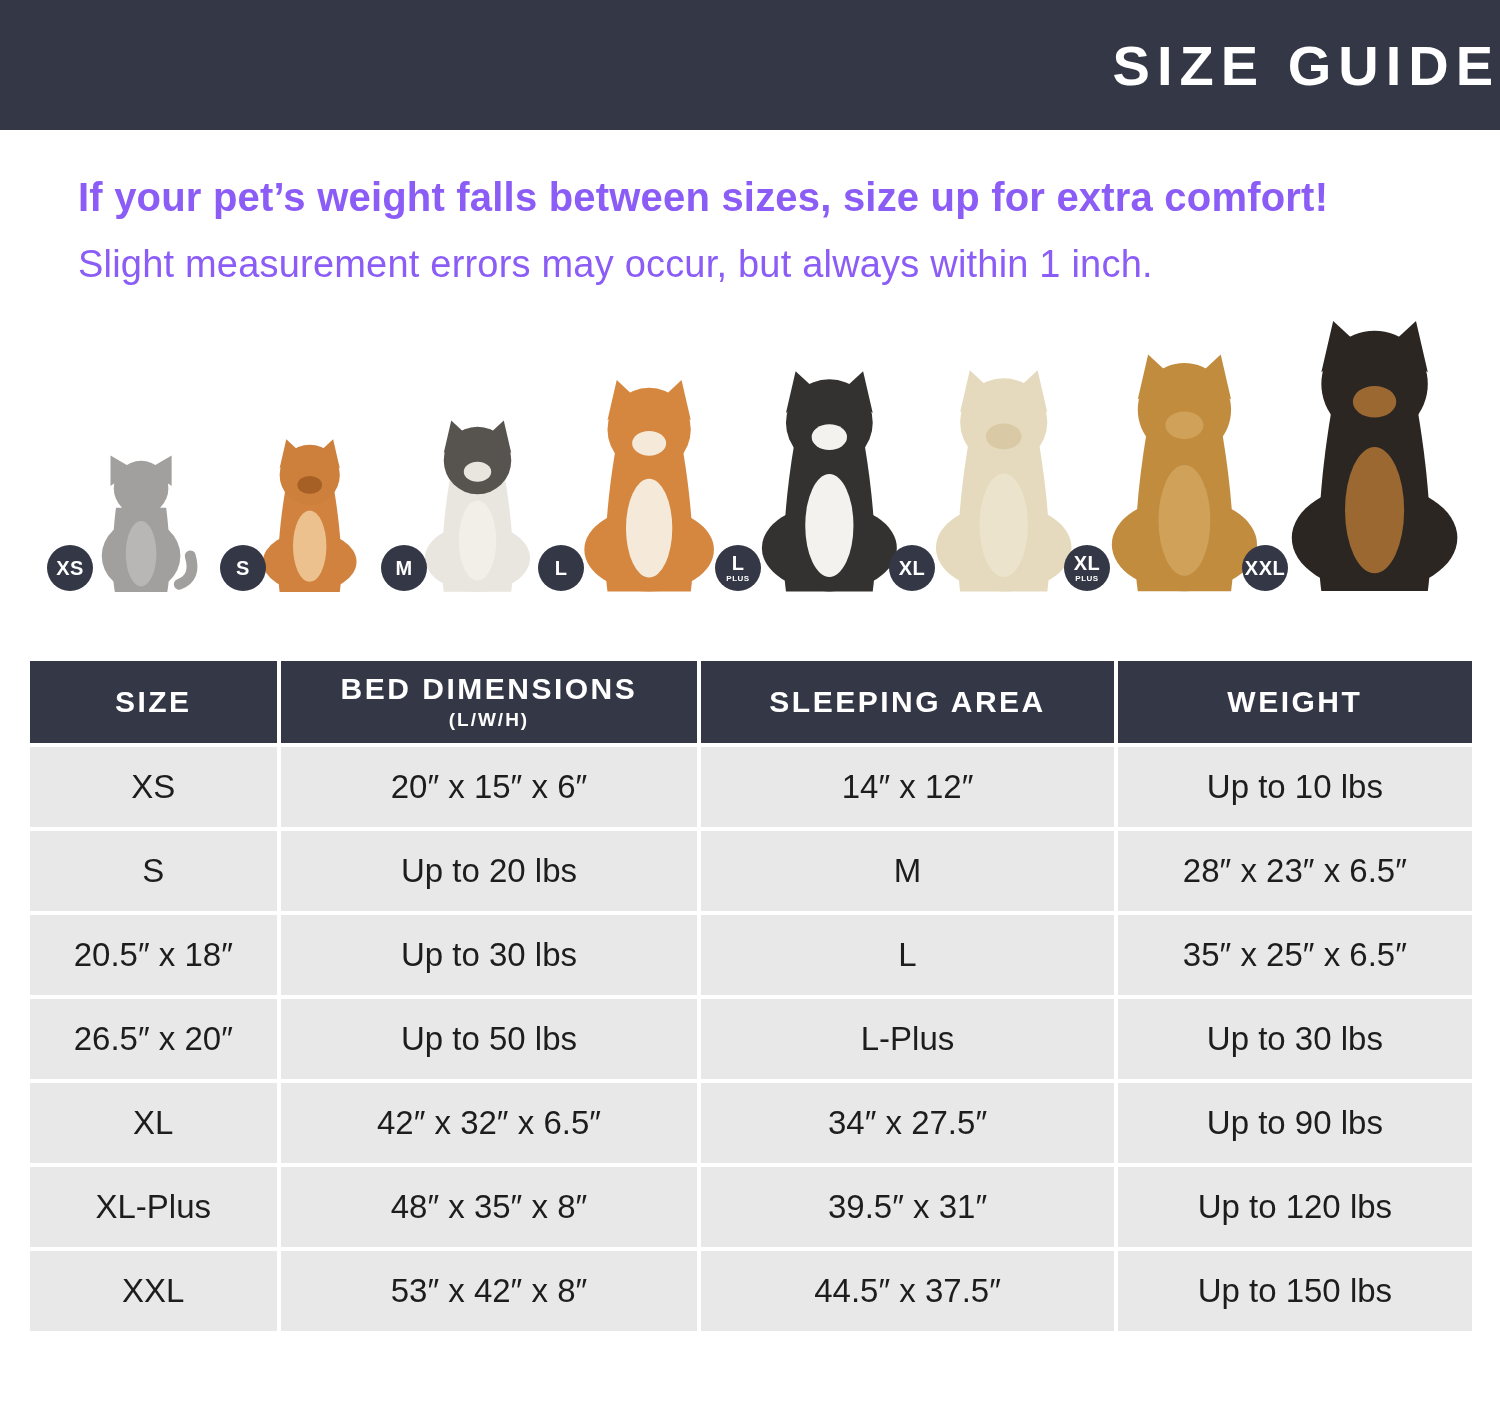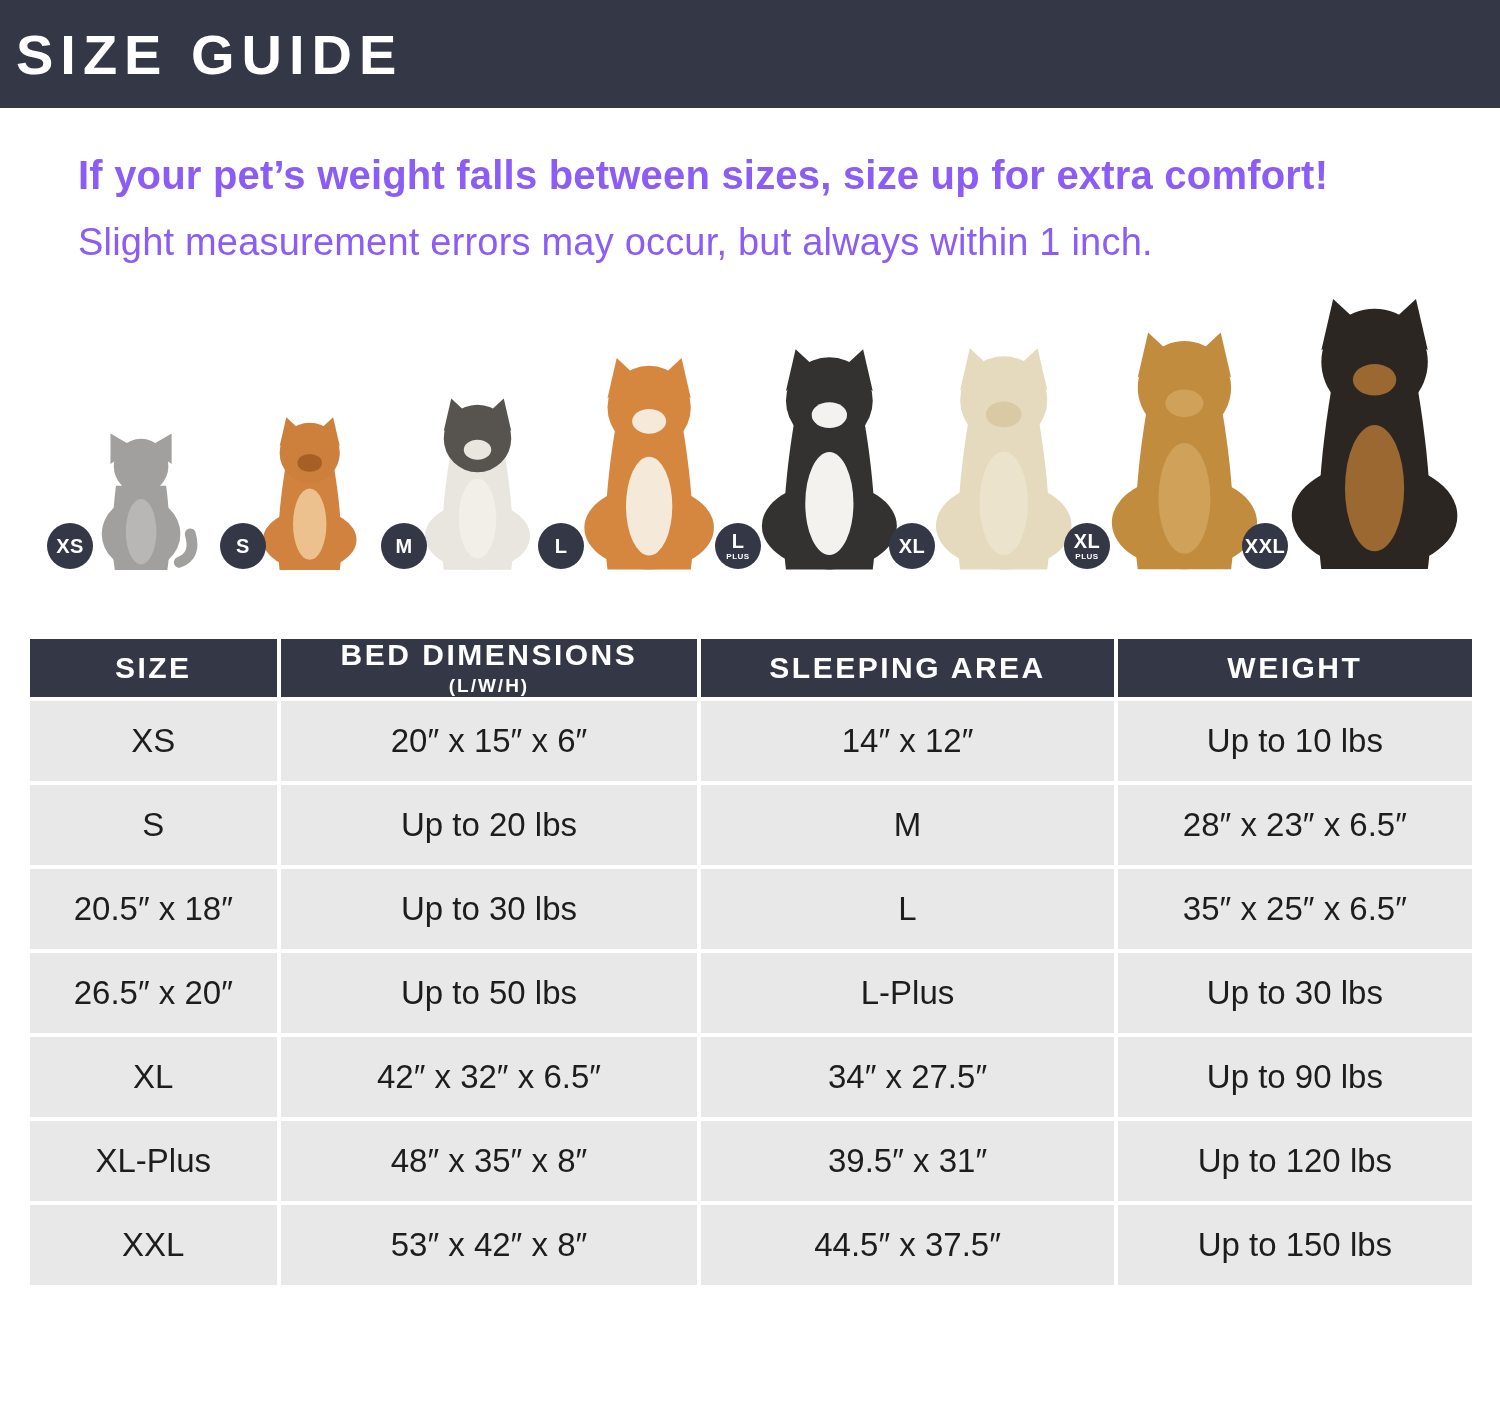--- a/index.html
+++ b/index.html
@@ -3,22 +3,22 @@
 <meta charset="utf-8">
 <style>
   html,body{margin:0;padding:0;}
   body{
     width:1500px;height:1416px;background:#ffffff;
     font-family:"Liberation Sans", sans-serif;
     overflow:hidden;position:relative;
   }
   
   .banner{
-    height:108px;background:#343746;
-    display:flex;align-items:center;justify-content:flex-start;padding-left:16px;
+    height:130px;background:#343746;
+    display:flex;align-items:center;justify-content:flex-end;
   }
   .banner .title{
     color:#ffffff;font-size:56px;font-weight:bold;letter-spacing:7px;
   }
   
   .intro{padding:46px 60px 0 78px;color:#8b5cf6;}
   .intro .line1{font-size:40px;font-weight:bold;line-height:1.05;margin:0 0 27px 0;letter-spacing:0.2px;}
   .intro .line2{font-size:38px;font-weight:normal;line-height:1.05;margin:0;letter-spacing:0.2px;}
   
   .pets{position:relative;height:280px;margin-top:28px;}
@@ -33,21 +33,21 @@
   .badge .sub{font-size:8px;font-weight:bold;line-height:1;margin-top:2px;letter-spacing:0.5px;}
   .badge .sub:empty{display:none;}
   
   .size-table{
     margin:68px 28px 0 30px;
     display:grid;
     grid-template-columns:17.1% 28.9% 28.6% 1fr;
     gap:4px;
   }
   .th{
-    background:#343746;color:#ffffff;height:58px;
+    background:#343746;color:#ffffff;height:82px;
     display:flex;flex-direction:column;align-items:center;justify-content:center;
     font-weight:bold;font-size:30px;letter-spacing:2.5px;text-align:center;
   }
   .th .hsub{font-size:19px;letter-spacing:2px;margin-top:3px;}
   .td{
     background:#e8e8e8;color:#1d1d1d;height:80px;
     display:flex;align-items:center;justify-content:center;
     font-size:33px;text-align:center;
   }
 </style>

